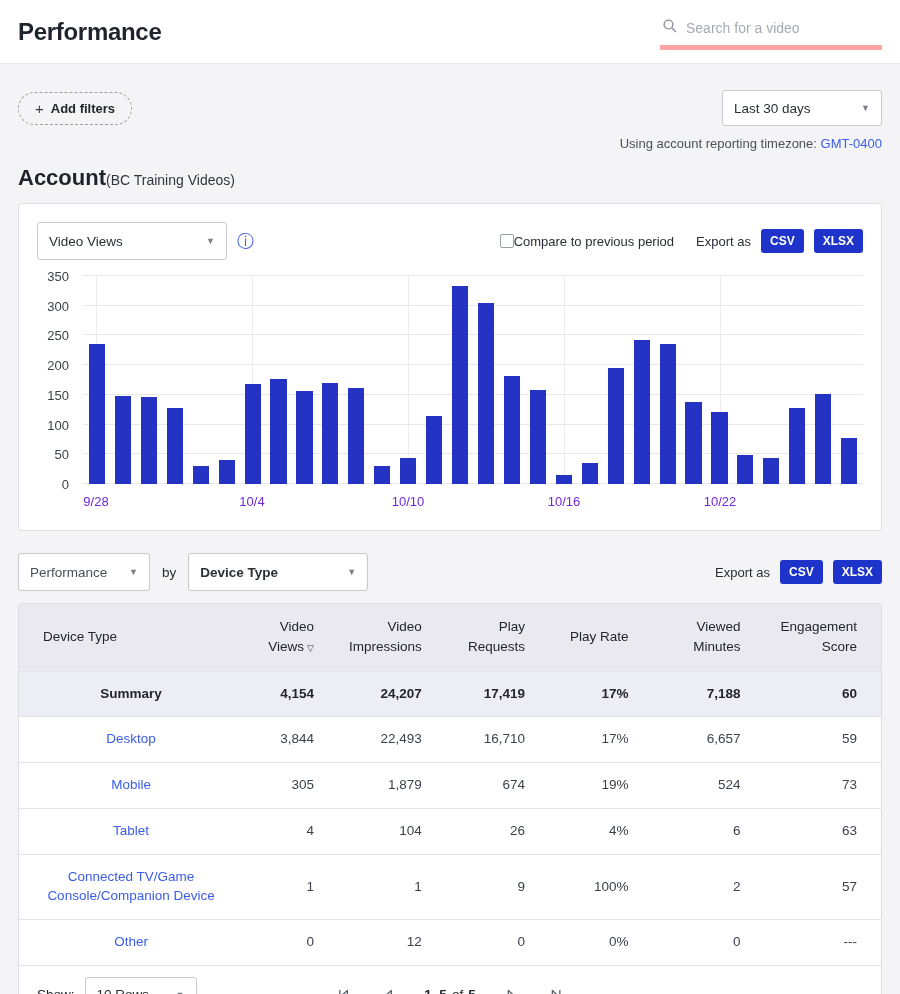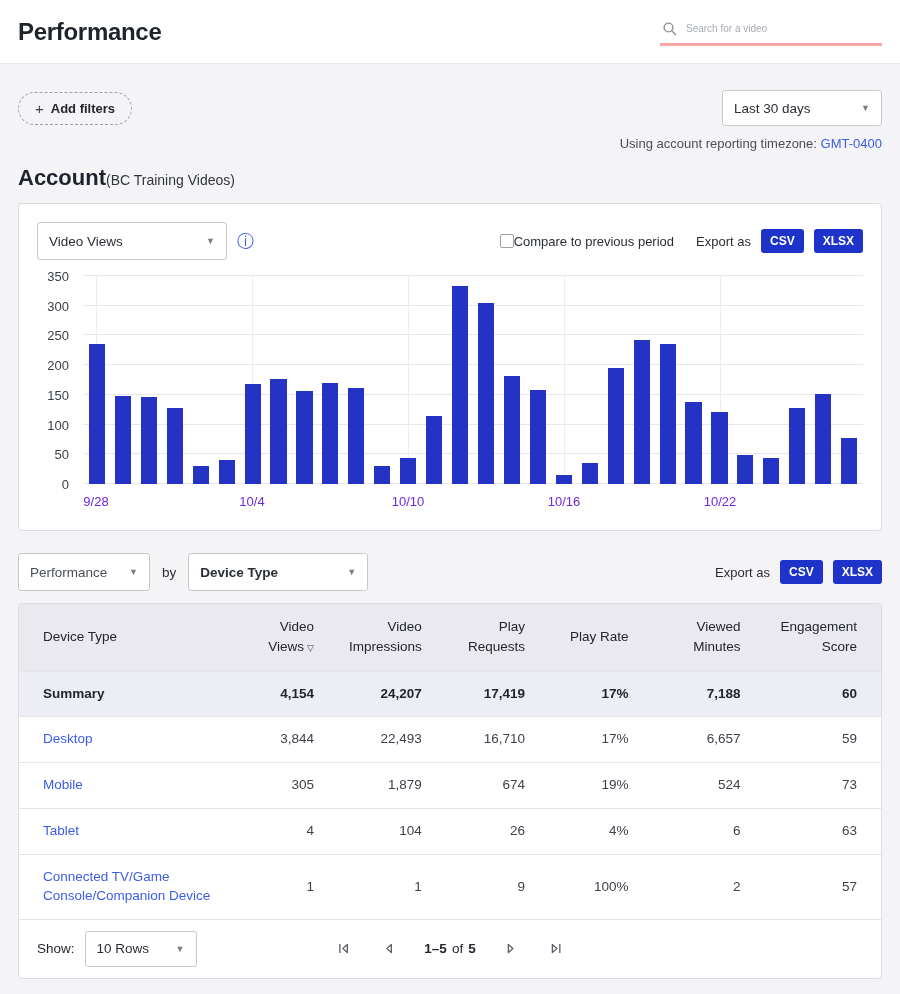--- a/index.html
+++ b/index.html
@@ -15,22 +15,22 @@
   body{
     width:900px;height:994px;margin:0 auto;
     font-family:"Liberation Sans","DejaVu Sans",sans-serif;
     font-size:14px;color:var(--text);background:#fff;
   }
   
   .topbar{height:64px;display:flex;align-items:center;justify-content:space-between;
     padding:0 18px;background:#fff;border-bottom:1px solid #e8e8ec;}
   .page-title{font-size:24px;font-weight:800;letter-spacing:-.3px;}
   .search{position:relative;width:222px;}
-  .search input{width:100%;border:none;border-bottom:3px solid #fca5a5;background:transparent;
-    padding:6px 2px 9px 26px;font-size:10px;color:#333;outline:none;
+  .search input{width:100%;border:none;border-bottom:5px solid #fca5a5;background:transparent;
+    padding:6px 2px 9px 26px;font-size:14px;color:#333;outline:none;
     font-family:"Liberation Sans",sans-serif;}
   .search input::placeholder{color:#a6abb3;}
   .search .sicon{position:absolute;left:2px;top:4px;}
   
   .section{background:var(--bg);padding:26px 18px 24px;min-height:930px;}
   .filter-row{display:flex;align-items:center;justify-content:space-between;}
   .add-filters{display:inline-flex;align-items:center;gap:7px;border:1px dashed #9aa0a8;
     border-radius:17px;padding:8px 16px;background:transparent;cursor:pointer;
     font-size:13px;font-weight:700;color:#23262d;font-family:inherit;}
   .add-filters .plus{font-weight:400;font-size:15px;line-height:1;color:#3a3f46;}
@@ -77,21 +77,21 @@
   .sel-dim{width:180px;height:38px;font-weight:700;}
   .by-label{font-size:13.5px;color:#2a2e35;}
   
   .table-card{overflow:hidden;}
   table{width:100%;border-collapse:collapse;font-size:13.5px;}
   thead th{background:#e9e9ef;font-weight:400;color:#23262e;text-align:right;
     vertical-align:middle;padding:13px 24px 13px 6px;line-height:1.5;}
   thead th:first-child{text-align:left;padding-left:24px;}
   tbody td{border-top:1px solid #e4e4e9;text-align:right;padding:13px 24px 13px 6px;
     color:#3c414b;line-height:1.4;}
-  tbody td:first-child{text-align:left;padding-left:24px;}
+  tbody td:first-child{text-align:center;padding-left:24px;}
   tr.summary-row{background:#ededf5;}
   tr.summary-row td{font-weight:700;color:#23262e;}
   .row-link{color:var(--link);text-decoration:none;cursor:pointer;}
   .sort-icon{font-size:9px;color:#3a3f46;margin-left:3px;}
   .dim-cell{max-width:250px;}
   
   .table-footer{position:relative;display:flex;align-items:center;border-top:1px solid #e4e4e9;
     padding:11px 18px;}
   .show-wrap{display:flex;align-items:center;gap:10px;font-size:13.5px;}
   .sel-rows{width:112px;height:36px;}
@@ -367,20 +367,29 @@
           <td>63</td>
         </tr>
         <tr>
           <td class="dim-cell"><a href="#" class="row-link">Connected TV/Game Console/Companion Device</a></td>
           <td>1</td>
           <td>1</td>
           <td>9</td>
           <td>100%</td>
           <td>2</td>
           <td>57</td>
+        </tr>
+        <tr>
+          <td class="dim-cell"><a href="#" class="row-link">Other</a></td>
+          <td>0</td>
+          <td>12</td>
+          <td>0</td>
+          <td>0%</td>
+          <td>0</td>
+          <td>---</td>
         </tr>
       </tbody>
     </table>
 
     <div class="table-footer">
       <div class="show-wrap">
         <span>Show:</span>
         <div class="select sel-rows">
           <span>10 Rows</span>
           <span class="caret">▼</span>

